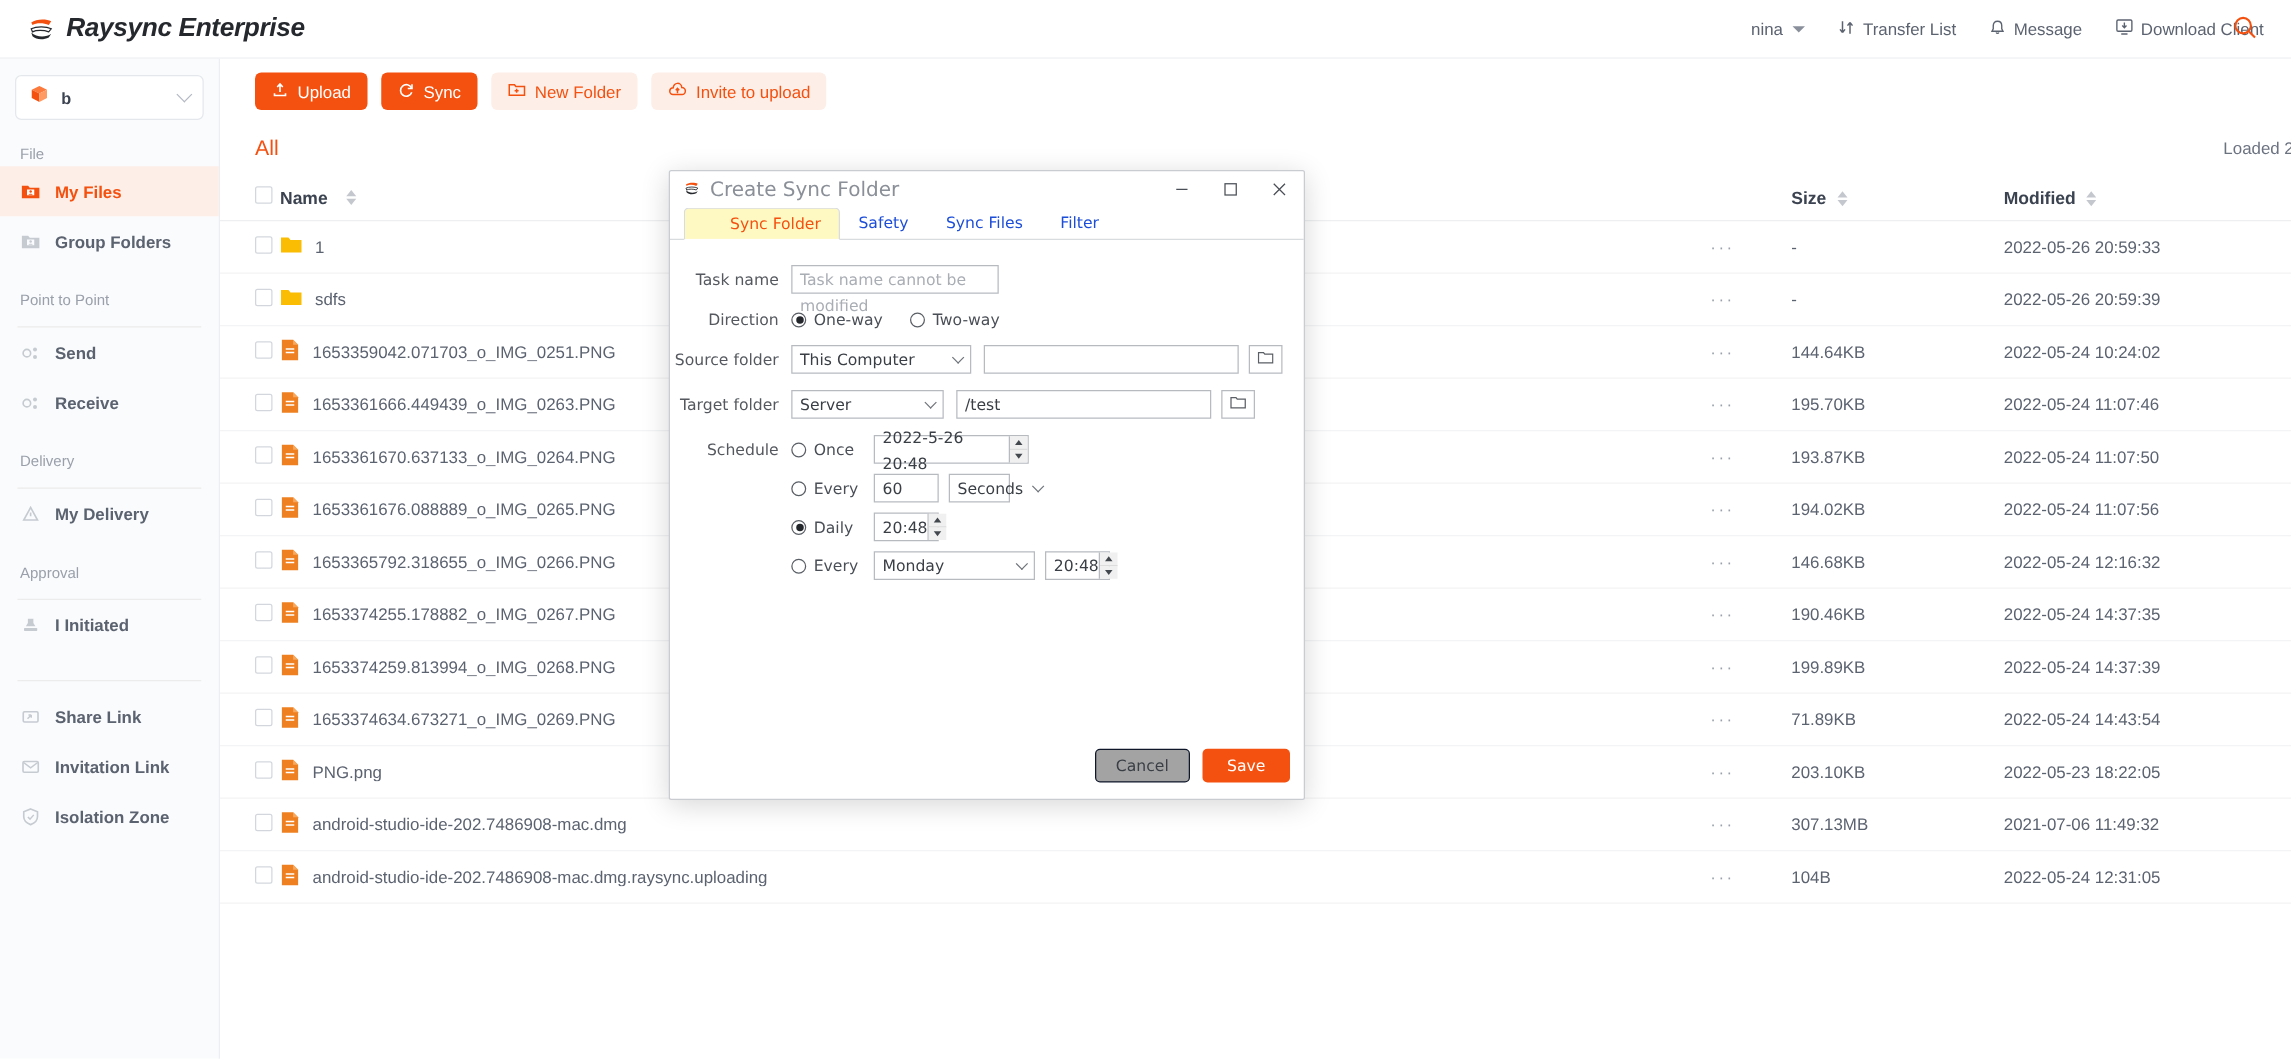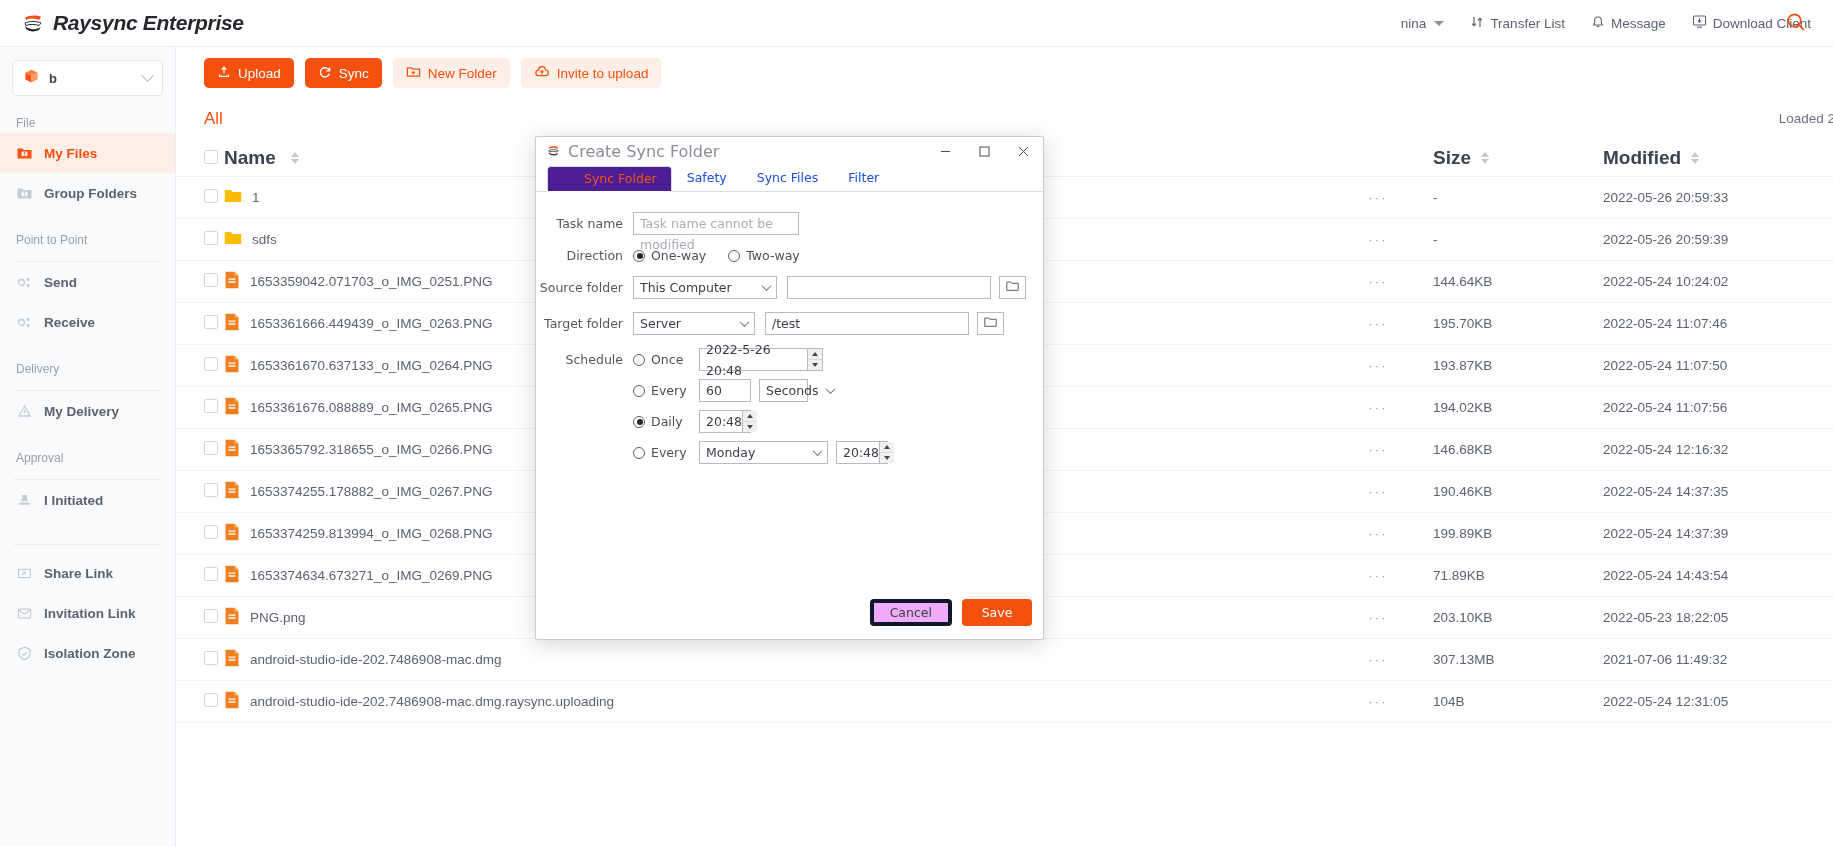--- a/index.html
+++ b/index.html
@@ -76,21 +76,21 @@
   .subbar {
     height: 40px; display: flex; align-items: center;
     justify-content: space-between; padding: 0 0 0 28px; position: relative;
   }
   .tab-all { font-size: 17px; color: #f4500f; }
   .loaded { font-size: 13.5px; color: #6b7280; position: absolute; right: -2px; top: 12px; }
   .search-icon { position: absolute; right: 26px; top: -36px; }
 
   .thead {
     display: flex; align-items: center; height: 38px;
-    border-bottom: 1px solid #eeeff1; font-size: 19px;
+    border-bottom: 1px solid #eeeff1; font-size: 14px;
     font-weight: bold; color: #3b4250;
   }
   .trow {
     display: flex; align-items: center; height: 42px;
     border-bottom: 1px solid #f3f4f5; font-size: 13.5px; color: #5c6370;
   }
   .c-check { width: 48px; padding-left: 28px; flex: 0 0 auto; }
   .c-name { flex: 1 1 auto; display: flex; align-items: center; gap: 10px; min-width: 0; }
   .c-dots { width: 110px; flex: 0 0 auto; text-align: center; color: #9aa0ab; letter-spacing: 2px; }
   .c-size { width: 170px; flex: 0 0 auto; }
@@ -123,21 +123,21 @@
   .wbtn { width: 39px; height: 29px; display: flex; align-items: center; justify-content: center; }
   .dlg-tabs {
     display: flex; align-items: flex-end; height: 26px;
     border-bottom: 1px solid #d9dcdf; padding-left: 11px; gap: 0;
   }
   .dtab {
     font-size: 12.5px; color: #1d4ed8; height: 26px; line-height: 24px;
     padding: 0 14px; border: 1px solid transparent; border-bottom: none;
   }
   .dtab.active {
-    color: #f4500f; background: #4c1d95; border: 1px solid #d9dcdf;
+    color: #f4500f; background: #fef9c3; border: 1px solid #d9dcdf;
     border-bottom: 1px solid #fff; border-radius: 4px 4px 0 0; margin-bottom: -1px; padding-left: 36px;
   }
   .form { padding: 20px 0 0 0; font-size: 12.5px; color: #4a4f57; }
   .frow { display: flex; align-items: center; margin-bottom: 13px; }
   .flabel { width: 97px; text-align: right; padding-right: 10px; color: #55595f; flex: 0 0 auto; }
   .finput {
     height: 23px; border: 1px solid #b7bbc0; background: #fff;
     font-size: 12.5px; color: #3a3f46; padding: 0 6px; line-height: 21px;
   }
   .finput.ph { color: #a9adb4; }
@@ -177,21 +177,21 @@
     display: flex; align-items: center; justify-content: center; margin-left: 8px; flex: 0 0 auto;
   }
   .dlg-footer {
     position: absolute; left: 0; right: 0; bottom: 0; height: 54px;
     display: flex; align-items: center; justify-content: flex-end; gap: 10px; padding-right: 11px;
   }
   .dbtn {
     height: 27px; min-width: 65px; border-radius: 4px; font-size: 12.5px;
     display: inline-flex; align-items: center; justify-content: center; padding: 0 16px;
   }
-  .dbtn.cancel { border: 4px solid #0f172a; background: #f0abfc; color: #3a3f46; }
+  .dbtn.cancel { border: 1px solid #0f172a; background: #a3a3a3; color: #3a3f46; }
   .dbtn.save { background: #f4500f; color: #fff; min-width: 70px; }
 </style>
 </head>
 <body>
 
 <div class="app">
 
   <div class="topbar">
     <div class="brand">
       <span class="brand-logo">

